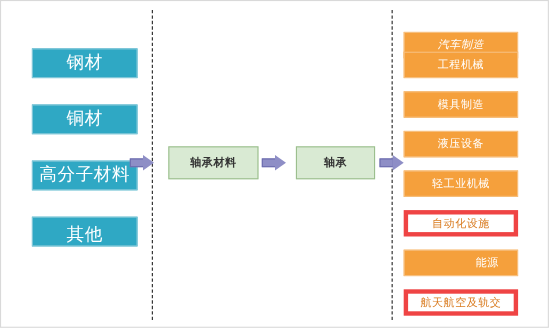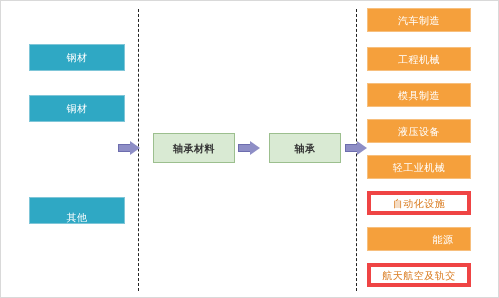--- a/index.html
+++ b/index.html
@@ -23,21 +23,21 @@
   }
 
   .box {
     position: absolute;
     box-sizing: border-box;
     display: flex;
     align-items: center;
     justify-content: center;
     text-align: center;
     color: #ffffff;
-    font-size: 10px;
+    font-size: 16px;
     letter-spacing: 0.5px;
     line-height: 1.1;
   }
 
   
   .box-left {
     left: 28px;
     width: 96px;
     height: 27px;
     background: #2fa8c4;
@@ -108,20 +108,23 @@
 
   <div class="vline" style="left:137px; top:8px; height:282px;"></div>
   <div class="vline" style="left:355px; top:8px; height:282px;"></div>
 
   <div class="box box-left" style="top:43px;">
       <span>钢材</span>
     </div>
   <div class="box box-left" style="top:94px;">
       <span>铜材</span>
     </div>
+  <div class="box box-left" style="top:145px;">
+      <span>高分子材料</span>
+    </div>
   <div class="box box-left" style="top:196px;align-items:flex-end;">
       <span>其他</span>
     </div>
 
   <div class="arrow" style="left:117px; top:140px;">
     <div class="shaft"></div>
     <div class="head"></div>
   </div>
 
   <div class="box box-mid" style="left:152px; top:132px; width:82px; height:30px;">
@@ -135,21 +138,21 @@
 
   <div class="box box-mid" style="left:268px; top:132px; width:72px; height:30px;">
       <span>轴承</span>
     </div>
 
   <div class="arrow" style="left:344px; top:140px;">
     <div class="shaft"></div>
     <div class="head"></div>
   </div>
 
-  <div class="box box-right" style="top:7px;">
+  <div class="box box-right" style="top:28px;font-style:italic;">
       <span>汽车制造</span>
     </div>
   <div class="box box-right" style="top:46px;">
       <span>工程机械</span>
     </div>
   <div class="box box-right" style="top:82px;text-align:center;">
       <span>模具制造</span>
     </div>
   <div class="box box-right" style="top:118px;">
       <span>液压设备</span>

